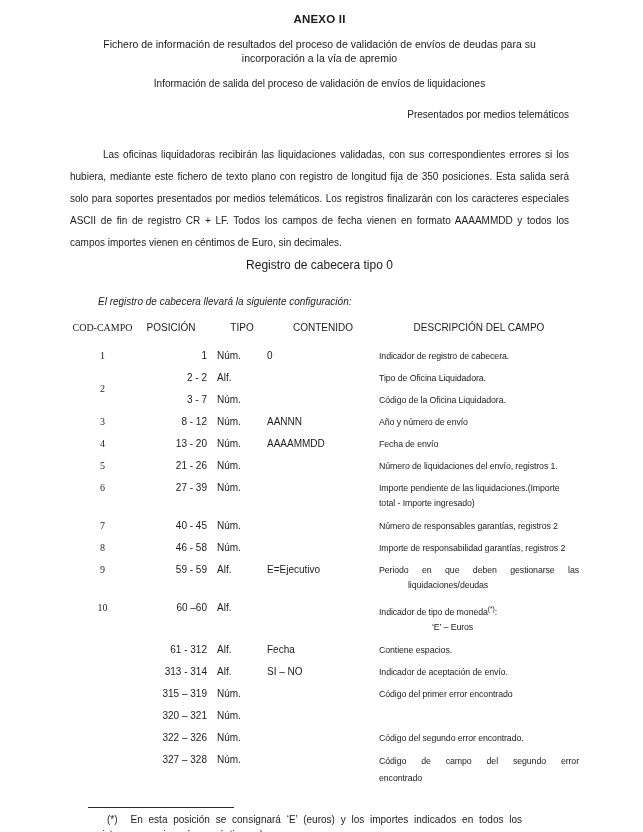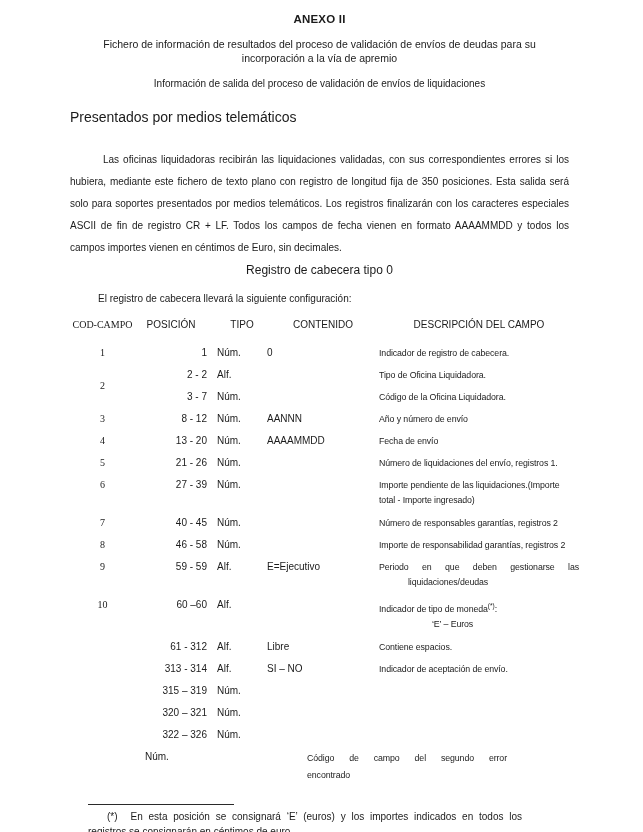--- a/index.html
+++ b/index.html
@@ -12,29 +12,29 @@
     padding:13px 74px 12px 70px;
     overflow:hidden;
   }
   
   .annex { text-align:center; font-weight:bold; font-size:11.5px; letter-spacing:.2px; }
   .doc-title {
     margin:12px auto 0 auto; width:478px;
     text-align:center; font-weight:normal; font-size:10.5px; line-height:14px;
   }
   .sub1 { margin-top:13px; text-align:center; font-size:10px; }
-  .sub2 { margin-top:20px; text-align:left; font-size:14px; }
+  .sub2 { margin-top:20px; text-align:right; font-size:10px; }
   
   .intro {
     margin-top:24px; font-size:10px; line-height:22px;
     text-align:justify; text-indent:33px;
   }
   
   .section-title { margin-top:4px; text-align:center; font-size:12px; }
-  .config-intro  { margin-top:16px; font-size:10px; text-indent:28px; }
+  .config-intro  { margin-top:24px; font-size:10px; text-indent:28px;font-style:italic; }
   
   .tbl { margin-top:14px; }
   .thead { display:flex; font-size:10px; line-height:13px; margin-bottom:15px; }
   .trow  { display:flex; font-size:10px; line-height:14px; margin-bottom:8px; }
   .c-cod  { width:65px; text-align:center; flex:none;font-family:Liberation Serif, serif; }
   .c-pos  { width:72px; text-align:right;  flex:none; }
   .c-tipo { width:50px; margin-left:10px;  flex:none; }
   .c-cont { width:112px; flex:none; }
   .c-desc { width:200px; flex:none; font-size:8.8px; letter-spacing:-0.1px; }
   .thead .c-pos, .thead .c-tipo, .thead .c-cont, .thead .c-desc { text-align:center; }
@@ -180,55 +180,58 @@
       <div class="c-desc desc-multi">
         <span style="display:block;"><span>Indicador de tipo de moneda</span><sup class="fn-ref">(*)</sup><span>:</span></span>
         <span class="desc-indent2" style="display:block;">‘E’ – Euros</span>
       </div>
     </div>
 
     <div class="trow">
       <div class="c-cod"></div>
       <div class="c-pos">61 - 312</div>
       <div class="c-tipo">Alf.</div>
-      <div class="c-cont">Libre</div>
+      <div class="c-cont">Fecha</div>
       <div class="c-desc">Contiene espacios.</div>
     </div>
 
     <div class="trow">
       <div class="c-cod"></div>
       <div class="c-pos">313 - 314</div>
       <div class="c-tipo">Alf.</div>
       <div class="c-cont">SI – NO</div>
       <div class="c-desc">Indicador de aceptación de envío.</div>
     </div>
 
     <div class="trow">
       <div class="c-cod"></div>
       <div class="c-pos">315 – 319</div>
       <div class="c-tipo">Núm.</div>
       <div class="c-cont"></div>
+      <div class="c-desc">Código del primer error encontrado</div>
     </div>
 
     <div class="trow">
       <div class="c-cod"></div>
       <div class="c-pos">320 – 321</div>
       <div class="c-tipo">Núm.</div>
       <div class="c-cont"></div>
     </div>
 
     <div class="trow">
       <div class="c-cod"></div>
       <div class="c-pos">322 – 326</div>
       <div class="c-tipo">Núm.</div>
       <div class="c-cont"></div>
-    </div>
-
-    <div class="trow">
-      <div class="c-cod"></div>
+      <div class="c-desc">Código del segundo error encontrado.</div>
+    </div>
+
+    <div class="trow">
+      <div class="c-cod"></div>
+      <div class="c-pos">327 – 328</div>
       <div class="c-tipo">Núm.</div>
       <div class="c-cont"></div>
       <div class="c-desc desc-multi" style="line-height:17px;">
         <span class="stretch">Código de campo del segundo error</span>
         <span style="display:block;">encontrado</span>
       </div>
     </div>
 
   </div>
 

